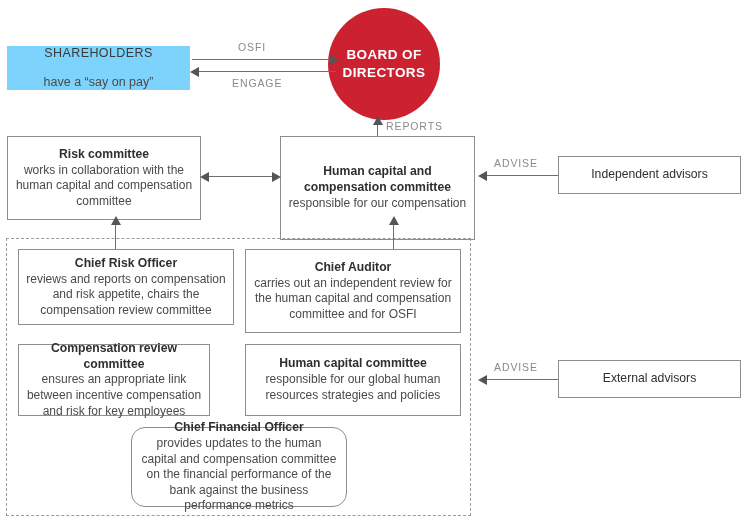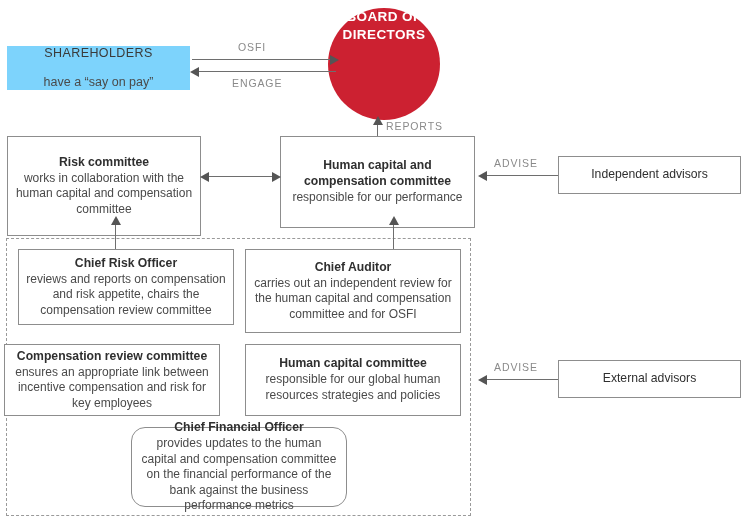--- a/index.html
+++ b/index.html
@@ -48,21 +48,21 @@
   .board-circle {
     left: 328px;
     top: 8px;
     width: 112px;
     height: 112px;
     border-radius: 50%;
     background: #cc2131;
     color: #ffffff;
     display: flex;
     align-items: center;
-    justify-content: flex-start;
+    justify-content: center;
     flex-direction: column;
     font-weight: bold;
     font-size: 13.5px;
     letter-spacing: 0.4px;
     line-height: 1.35;
     text-align: center;
   }
 
   
   .obox {
@@ -81,27 +81,27 @@
     font-size: 12.2px;
     font-weight: bold;
     color: #2f2f2f;
   }
   .obox .b-title.thin { font-weight: normal; }
   .obox .b-sub {
     font-size: 12px;
     color: #4a4a4a;
   }
 
-  .box-risk          { left: 7px;   top: 136px; width: 194px; height: 100px; }
-  .box-hcc           { left: 280px; top: 136px; width: 195px; height: 92px; }
+  .box-risk          { left: 7px;   top: 136px; width: 194px; height: 84px; }
+  .box-hcc           { left: 280px; top: 136px; width: 195px; height: 104px; }
   .box-indep         { left: 558px; top: 156px; width: 183px; height: 38px; }
   .box-ext           { left: 558px; top: 360px; width: 183px; height: 38px; text-align: right; }
   .box-cro           { left: 18px;  top: 249px; width: 216px; height: 76px; }
   .box-auditor       { left: 245px; top: 249px; width: 216px; height: 84px; }
-  .box-crc           { left: 4px;  top: 344px; width: 216px; height: 72px; text-align: center; }
+  .box-crc           { left: 18px;  top: 344px; width: 192px; height: 72px; text-align: center; }
   .box-hcom          { left: 245px; top: 344px; width: 216px; height: 72px; }
   .box-cfo           { left: 131px; top: 427px; width: 216px; height: 80px; border-radius: 14px; }
 
   
   .dashed-region {
     left: 6px;
     top: 238px;
     width: 465px;
     height: 278px;
     border: 1px dashed #9a9a9a;
@@ -171,21 +171,21 @@
   <div class="abs conn-label" style="left:386px; top:120px;">REPORTS</div>
 
   <div class="abs obox box-risk">
     <div class="b-title">Risk committee</div>
     <div class="b-sub">works in collaboration with the human capital and compensation committee</div>
   </div>
 
   <div class="abs obox box-hcc">
     <div class="b-title">Human capital and</div>
     <div class="b-title">compensation committee</div>
-    <div class="b-sub">responsible for our performance</div>
+    <div class="b-sub">responsible for our compensation</div>
   </div>
 
   <div class="abs hline" style="left:206px; top:176px; width:68px;"></div>
   <div class="abs arrow arrow-left" style="left:200px; top:172px;"></div>
   <div class="abs arrow arrow-right" style="left:272px; top:172px;"></div>
 
   <div class="abs obox box-indep">
     <div class="b-title thin">Independent advisors</div>
   </div>
   <div class="abs hline" style="left:486px; top:175px; width:72px;"></div>

